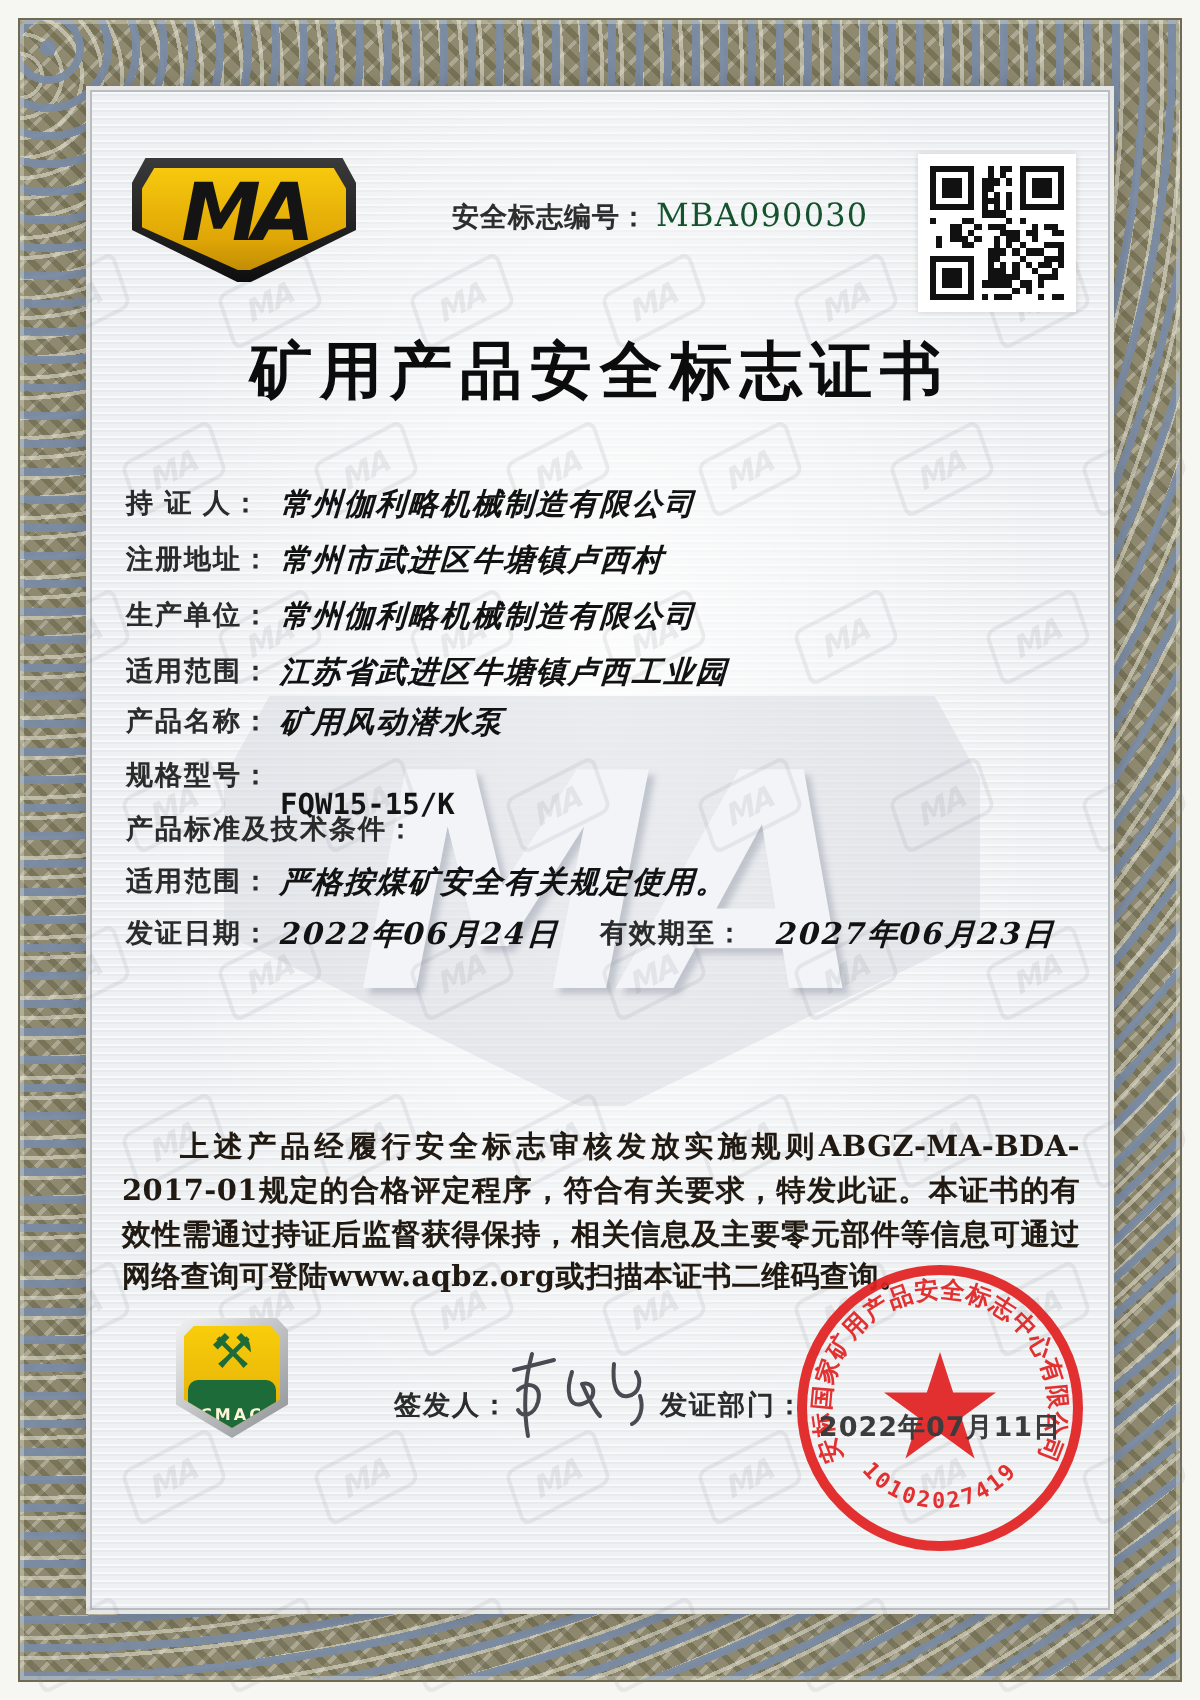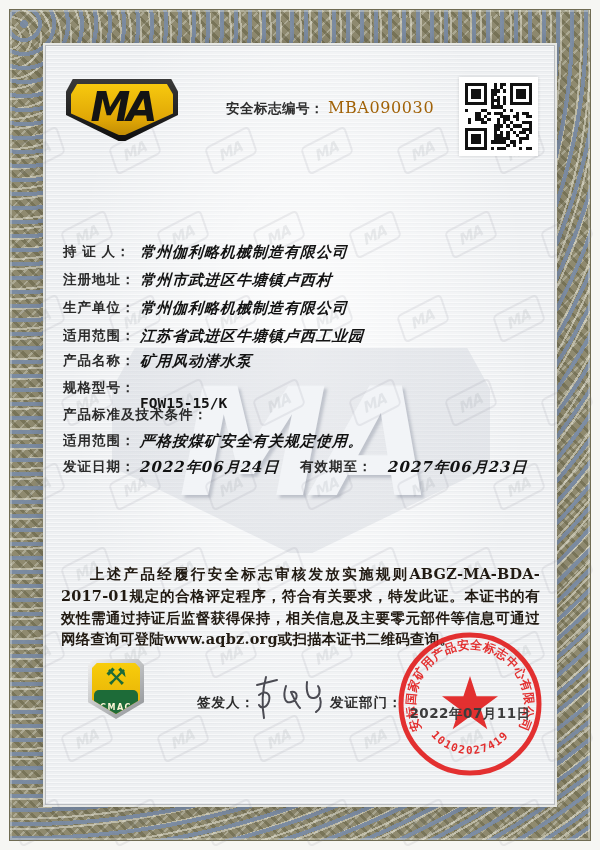--- a/index.html
+++ b/index.html
@@ -41,21 +41,21 @@
     background:linear-gradient(180deg,#3a3a3a,#0e0e0e);}
   #malogo .in{position:absolute;left:5px;top:5px;right:5px;bottom:6px;
     clip-path:polygon(0 20%,6% 0,94% 0,100% 20%,100% 58%,53% 100%,47% 100%,0 58%);
     background:linear-gradient(180deg,#f7c90e,#dfa606 70%,#c28d05);
     display:flex;align-items:center;justify-content:center;}
   #malogo .in span{font:italic 900 40px/1 "DejaVu Sans",sans-serif;color:#141414;
     letter-spacing:-4px;transform:translateY(-3px);}
   
   #certno{position:absolute;left:200px;top:98px;width:240px;white-space:nowrap;}
   #certno .l{font-size:13.5px;color:#2e2e2e;letter-spacing:.5px;font-weight:bold;margin-left:26px;}
-  #certno .v{font:400 16px "DejaVu Serif",serif;color:#a16207;letter-spacing:.6px;margin-left:4px;}
+  #certno .v{font:400 16px "DejaVu Serif",serif;color:#14532d;letter-spacing:.6px;margin-left:4px;}
   
   #qr{position:absolute;left:459px;top:77px;background:#ffffff;padding:6px;
       display:grid;grid-template-columns:repeat(21,3.2px);grid-auto-rows:3.2px;
       box-shadow:0 0 3px rgba(0,0,0,.15);}
   #qr i{display:block;}
   #qr i.b{background:#111;}
   
   #title{position:absolute;left:0;top:168px;width:100%;text-align:center;
     font:900 31px/1.2 "DejaVu Serif",serif;color:#0c0c0c;letter-spacing:4px;}
   
@@ -605,20 +605,21 @@
         <i></i>
         <i></i>
         <i></i>
         <i></i>
         <i class="b"></i>
         <i></i>
         <i class="b"></i>
         <i class="b"></i>
       </div>
 
+    <div id="title">矿用产品安全标志证书</div>
 
     <div class="row" style="top:243px">
       <span class="lbl">持 证 人：</span>
       <span class="val kai">常州伽利略机械制造有限公司</span>
     </div>
     <div class="row" style="top:271px">
       <span class="lbl">注册地址：</span>
       <span class="val kai">常州市武进区牛塘镇卢西村</span>
     </div>
     <div class="row" style="top:299px">

